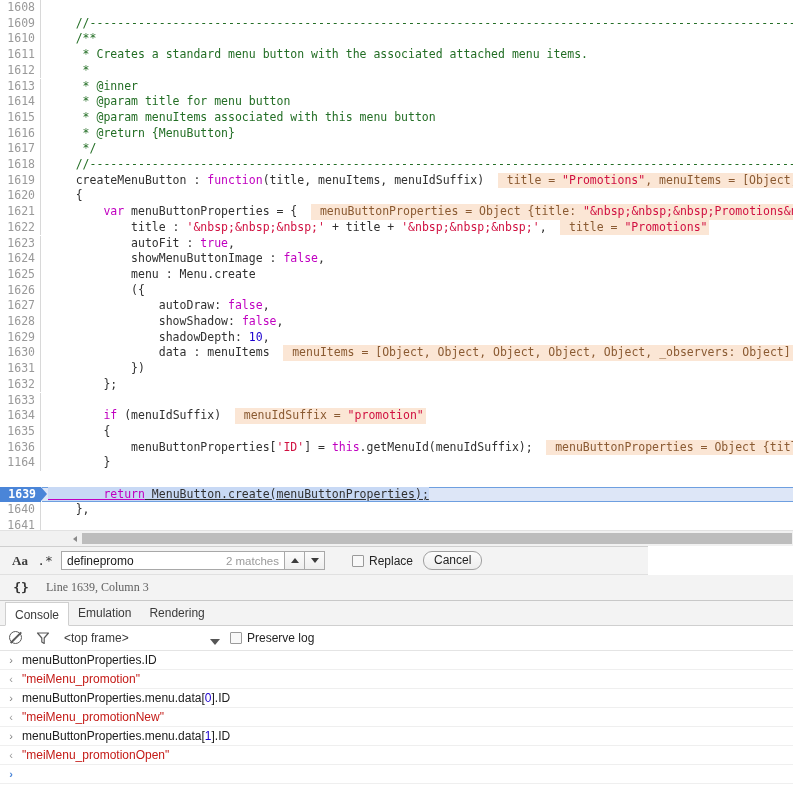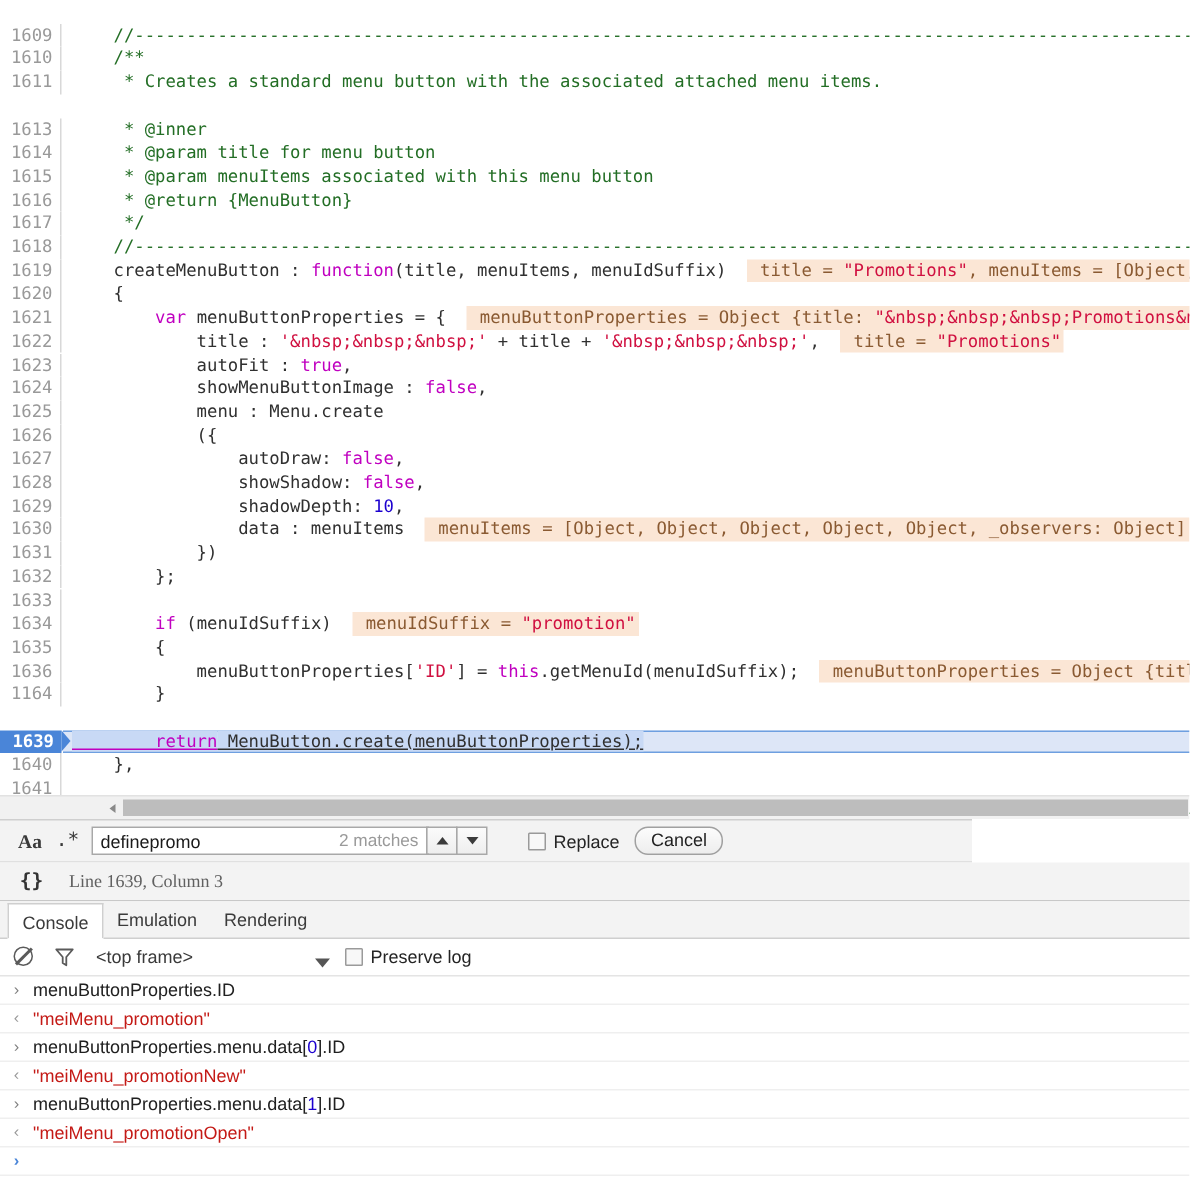--- a/index.html
+++ b/index.html
@@ -446,23 +446,25 @@
   .console-row.input .msg { color: #202020; }
   .console-row.output .msg { color: #c41a16; }
   .console-row .idx { color: #1c00cf; }
   .console-row.prompt .marker { color: #4a85d8; font-weight: bold; }
 </style>
 </head>
 <body>
 
 <div id="editor-panel">
   <div id="code-area">
+      <div class="code-line" style="top: 0px; position: absolute; left: 0px; right: 0px;"><div class="ln">1608</div><div class="ltext"></div></div>
       <div class="code-line" style="top: 15.7px; position: absolute; left: 0px; right: 0px;"><div class="ln">1609</div><div class="ltext"><span class="tok-comment">    //-------------------------------------------------------------------------------------------------------------------------</span></div></div>
       <div class="code-line" style="top: 31.4px; position: absolute; left: 0px; right: 0px;"><div class="ln">1610</div><div class="ltext"><span class="tok-comment">    /**</span></div></div>
       <div class="code-line" style="top: 47.1px; position: absolute; left: 0px; right: 0px;"><div class="ln">1611</div><div class="ltext"><span class="tok-comment">     * Creates a standard menu button with the associated attached menu items.</span></div></div>
+      <div class="code-line" style="top: 62.8px; position: absolute; left: 0px; right: 0px;"><div class="ln">1612</div><div class="ltext"><span class="tok-comment">     *</span></div></div>
       <div class="code-line" style="top: 78.5px; position: absolute; left: 0px; right: 0px;"><div class="ln">1613</div><div class="ltext"><span class="tok-comment">     * @inner</span></div></div>
       <div class="code-line" style="top: 94.2px; position: absolute; left: 0px; right: 0px;"><div class="ln">1614</div><div class="ltext"><span class="tok-comment">     * @param title for menu button</span></div></div>
       <div class="code-line" style="top: 109.9px; position: absolute; left: 0px; right: 0px;"><div class="ln">1615</div><div class="ltext"><span class="tok-comment">     * @param menuItems associated with this menu button</span></div></div>
       <div class="code-line" style="top: 125.6px; position: absolute; left: 0px; right: 0px;"><div class="ln">1616</div><div class="ltext"><span class="tok-comment">     * @return {MenuButton}</span></div></div>
       <div class="code-line" style="top: 141.3px; position: absolute; left: 0px; right: 0px;"><div class="ln">1617</div><div class="ltext"><span class="tok-comment">     */</span></div></div>
       <div class="code-line" style="top: 157px; position: absolute; left: 0px; right: 0px;"><div class="ln">1618</div><div class="ltext"><span class="tok-comment">    //-------------------------------------------------------------------------------------------------------------------------</span></div></div>
       <div class="code-line" style="top: 172.7px; position: absolute; left: 0px; right: 0px;"><div class="ln">1619</div><div class="ltext"><span class="tok-plain">    createMenuButton : </span><span class="tok-keyword">function</span><span class="tok-plain">(title, menuItems, menuIdSuffix)</span></div><span class="hint" style="position: absolute; top: 0px; left: 497.8px; height: 15.7px; line-height: 15.7px; white-space: pre; z-index: 5;"><span class="hv-name"> title = </span><span class="hv-str">"Promotions"</span><span class="hv-name">, menuItems = [Object, Object</span></span></div>
       <div class="code-line" style="top: 188.4px; position: absolute; left: 0px; right: 0px;"><div class="ln">1620</div><div class="ltext"><span class="tok-plain">    {</span></div></div>
       <div class="code-line" style="top: 204.1px; position: absolute; left: 0px; right: 0px;"><div class="ln">1621</div><div class="ltext"><span class="tok-plain">        </span><span class="tok-keyword">var</span><span class="tok-plain"> menuButtonProperties = {</span></div><span class="hint" style="position: absolute; top: 0px; left: 310.96px; height: 15.7px; line-height: 15.7px; white-space: pre; z-index: 5;"><span class="hv-name"> menuButtonProperties = Object {title: </span><span class="hv-str">"&amp;nbsp;&amp;nbsp;&amp;nbsp;Promotions&amp;nbsp;&amp;nb</span></span></div>
       <div class="code-line" style="top: 219.8px; position: absolute; left: 0px; right: 0px;"><div class="ln">1622</div><div class="ltext"><span class="tok-plain">            title : </span><span class="tok-string">'&amp;nbsp;&amp;nbsp;&amp;nbsp;'</span><span class="tok-plain"> + title + </span><span class="tok-string">'&amp;nbsp;&amp;nbsp;&amp;nbsp;'</span><span class="tok-plain">,</span></div><span class="hint" style="position: absolute; top: 0px; left: 560.08px; height: 15.7px; line-height: 15.7px; white-space: pre; z-index: 5;"><span class="hv-name"> title = </span><span class="hv-str">"Promotions"</span></span></div>

